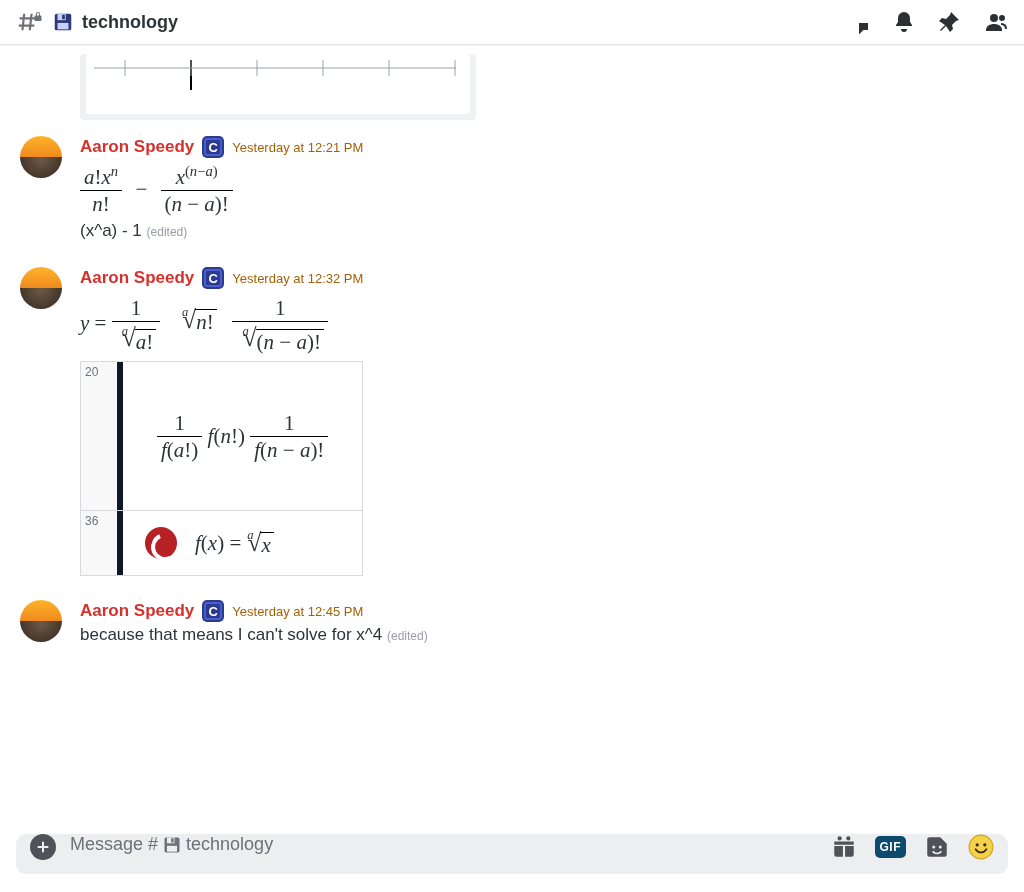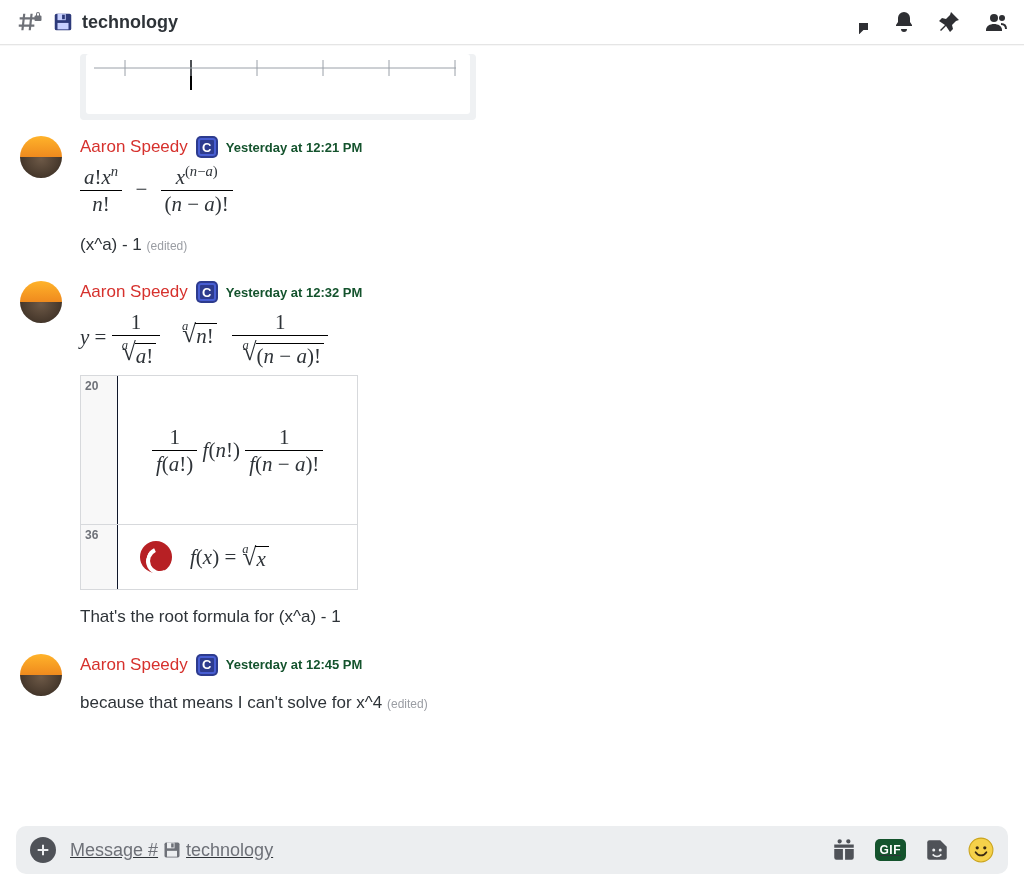--- a/index.html
+++ b/index.html
@@ -14,50 +14,50 @@
   .chat{position:absolute;top:54px;left:0;right:0;bottom:72px;overflow:hidden;}
   .cut-image{margin-left:80px;}
   .cut-image .frame{background:#eff1f3;border-radius:4px;padding:0 6px 6px;display:inline-block;}
   .cut-image .inner{background:#fff;border-radius:3px;padding:6px 8px 14px;}
   .msg-group{display:flex;padding:16px 20px 0;}
   .avatar{width:42px;height:42px;border-radius:50%;overflow:hidden;flex:0 0 42px;margin-right:18px;}
   .avatar .top{height:50%;background:linear-gradient(#ffb32a,#ef8a1e);}
   .avatar .bot{height:50%;background:radial-gradient(ellipse at 50% 10%,#6d5947,#4a3b2e 60%,#2f2720);}
   .body{flex:1;min-width:0;}
   .mh{display:flex;align-items:center;gap:8px;}
-  .author{color:#d6312d;font-weight:400;font-size:17px;}
+  .author{color:#d6312d;font-weight:700;font-size:17px;}
   .badge{width:22px;height:22px;border-radius:5px;background:#2d3b8e;color:#fff;display:inline-flex;align-items:center;justify-content:center;font-weight:800;font-size:13px;font-family:Arial,sans-serif;position:relative;}
   .badge .ring{position:absolute;inset:2px;border:2px solid #5a77ff;border-radius:3px;opacity:.6;}
-  .ts{color:#14532d;font-size:13px;font-weight:bold;}
-  .line{font-size:17px;line-height:1.5;margin-top:14px;}
+  .ts{color:#a16207;font-size:13px;}
+  .line{font-size:17px;line-height:1.5;margin-top:0;}
   .edited{color:#9a9da3;font-size:12px;}
   .math{font-family:"Cambria Math","Times New Roman",serif;font-size:21px;}
   .frac{display:inline-block;text-align:center;vertical-align:middle;}
   .frac .num{display:block;border-bottom:1px solid #000;padding:0 4px;line-height:1.25;}
   .frac .den{display:block;padding:0 4px;line-height:1.25;}
   .sup{vertical-align:super;font-size:.7em;line-height:0;}
   .it{font-style:italic;}
   .root{display:inline-flex;align-items:flex-end;position:relative;}
   .root .idx{font-size:.6em;font-style:italic;position:relative;left:6px;bottom:14px;}
   .root .rad{font-size:1.2em;}
   .root .body{border-top:1.5px solid #000;padding:0 3px 0 1px;margin-left:-1px;line-height:1.15;}
   .panel{border:1px solid #d7d9dc;margin-top:6px;display:inline-block;}
   .row{display:flex;align-items:stretch;}
-  .rn{width:32px;border-right:1px solid #0f172a;background:#f8f8f8;color:#6e7178;font-size:12px;display:flex;align-items:flex-start;justify-content:flex-start;padding:3px 0 0 4px;font-weight:bold;}
+  .rn{width:32px;border-right:6px solid #0f172a;background:#f8f8f8;color:#6e7178;font-size:12px;display:flex;align-items:flex-start;justify-content:flex-start;padding:3px 0 0 4px;}
   .rc{padding:16px 22px;display:flex;align-items:center;}
   .swirl{width:32px;height:32px;border-radius:50%;background:#b72024;position:relative;margin-right:18px;}
   .swirl::before{content:"";position:absolute;left:6px;top:6px;width:20px;height:20px;border:4px solid #fff;border-right-color:transparent;border-top-color:transparent;border-radius:50%;transform:rotate(20deg);}
   .rowdiv{border-top:1px solid #d7d9dc;}
   .composer{position:absolute;left:0;right:0;bottom:0;padding:0 16px 18px;}
-  .cbox{background:#eceef0;border-radius:10px;height:48px;display:flex;align-items:center;padding:0 14px;text-decoration:underline;}
+  .cbox{background:#eceef0;border-radius:10px;height:40px;display:flex;align-items:flex-start;padding:0 14px;}
   .plus{width:26px;height:26px;border-radius:50%;background:#4f5258;display:flex;align-items:center;justify-content:center;margin-right:14px;}
   .plus svg{color:#eceef0;}
   .ph{color:#6e7178;font-size:18px;display:flex;align-items:center;gap:2px;}
   .cright{margin-left:auto;display:flex;align-items:center;gap:18px;}
-  .gif{background:#14532d;color:#fff;font-weight:800;font-size:12px;border-radius:5px;padding:4px 5px;letter-spacing:.5px;}
+  .gif{background:#0c4a6e;color:#fff;font-weight:800;font-size:12px;border-radius:5px;padding:4px 5px;letter-spacing:.5px;}
   .iconbtn svg{color:#4f5258;display:block;}
   .smile{width:26px;height:26px;display:inline-flex;align-items:center;justify-content:center;}
 </style>
 </head>
 <body>
 
 <div class="header">
   <span class="hash">
     <svg width="22" height="22" viewBox="0 0 24 24" fill="none" stroke="currentColor" stroke-width="2.4">
         <path d="M9 3L7 21M17 3l-2 18M4 8h17M3 16h17"></path>
@@ -197,21 +197,20 @@
             <span class="swirl"></span>
             <span class="it">f</span>(<span class="it">x</span>) = <span class="root">
                 <span class="idx">a</span>
                 <span class="rad">√</span>
                 <span class="body"><span class="it">x</span></span>
               </span>
           </div>
         </div>
       </div>
 
-      <div class="line" style="margin-top:14px;">That's the root formula for (x^a) - 1</div>
     </div>
   </div>
 
   <div class="msg-group" style="padding-top:24px;">
     <div class="avatar">
         <div class="top"></div>
         <div class="bot"></div>
       </div>
     <div class="body">
       <div class="mh">

